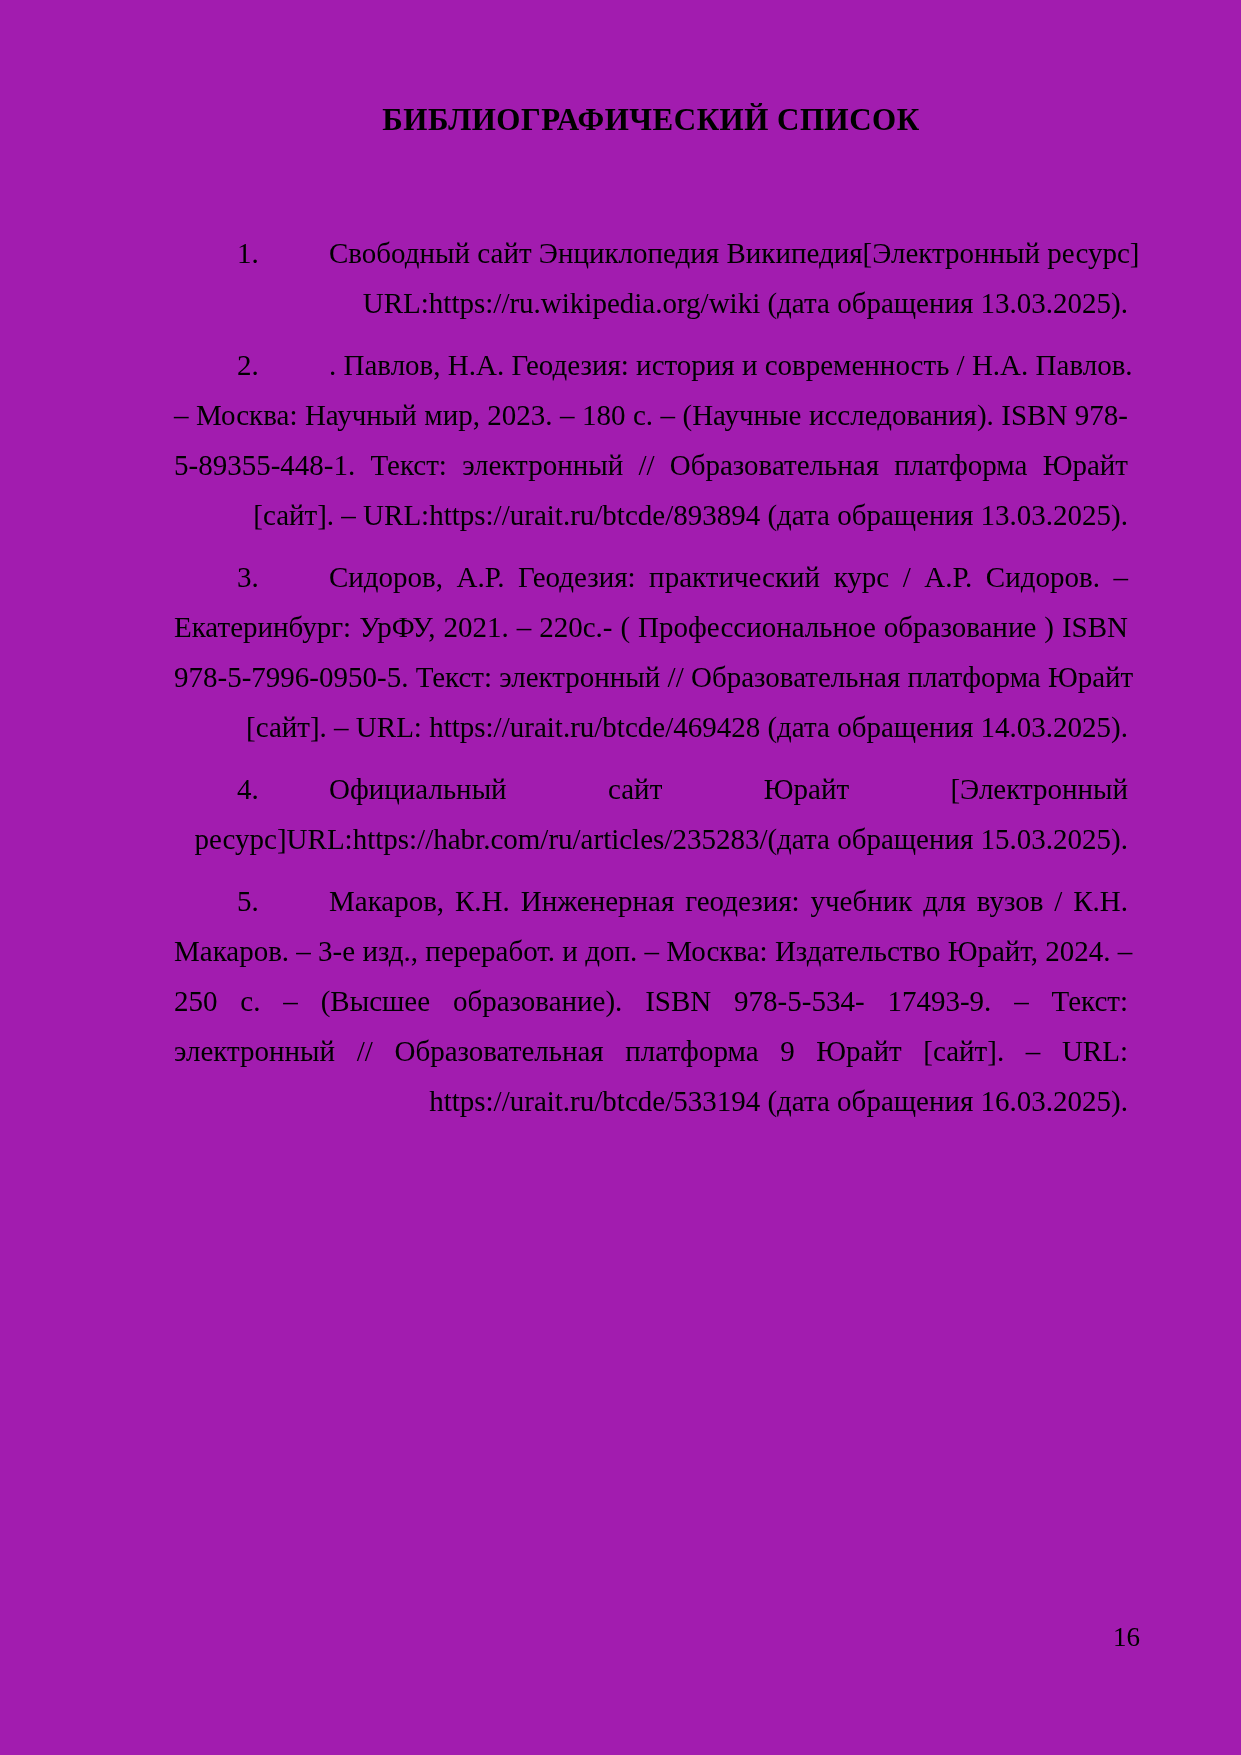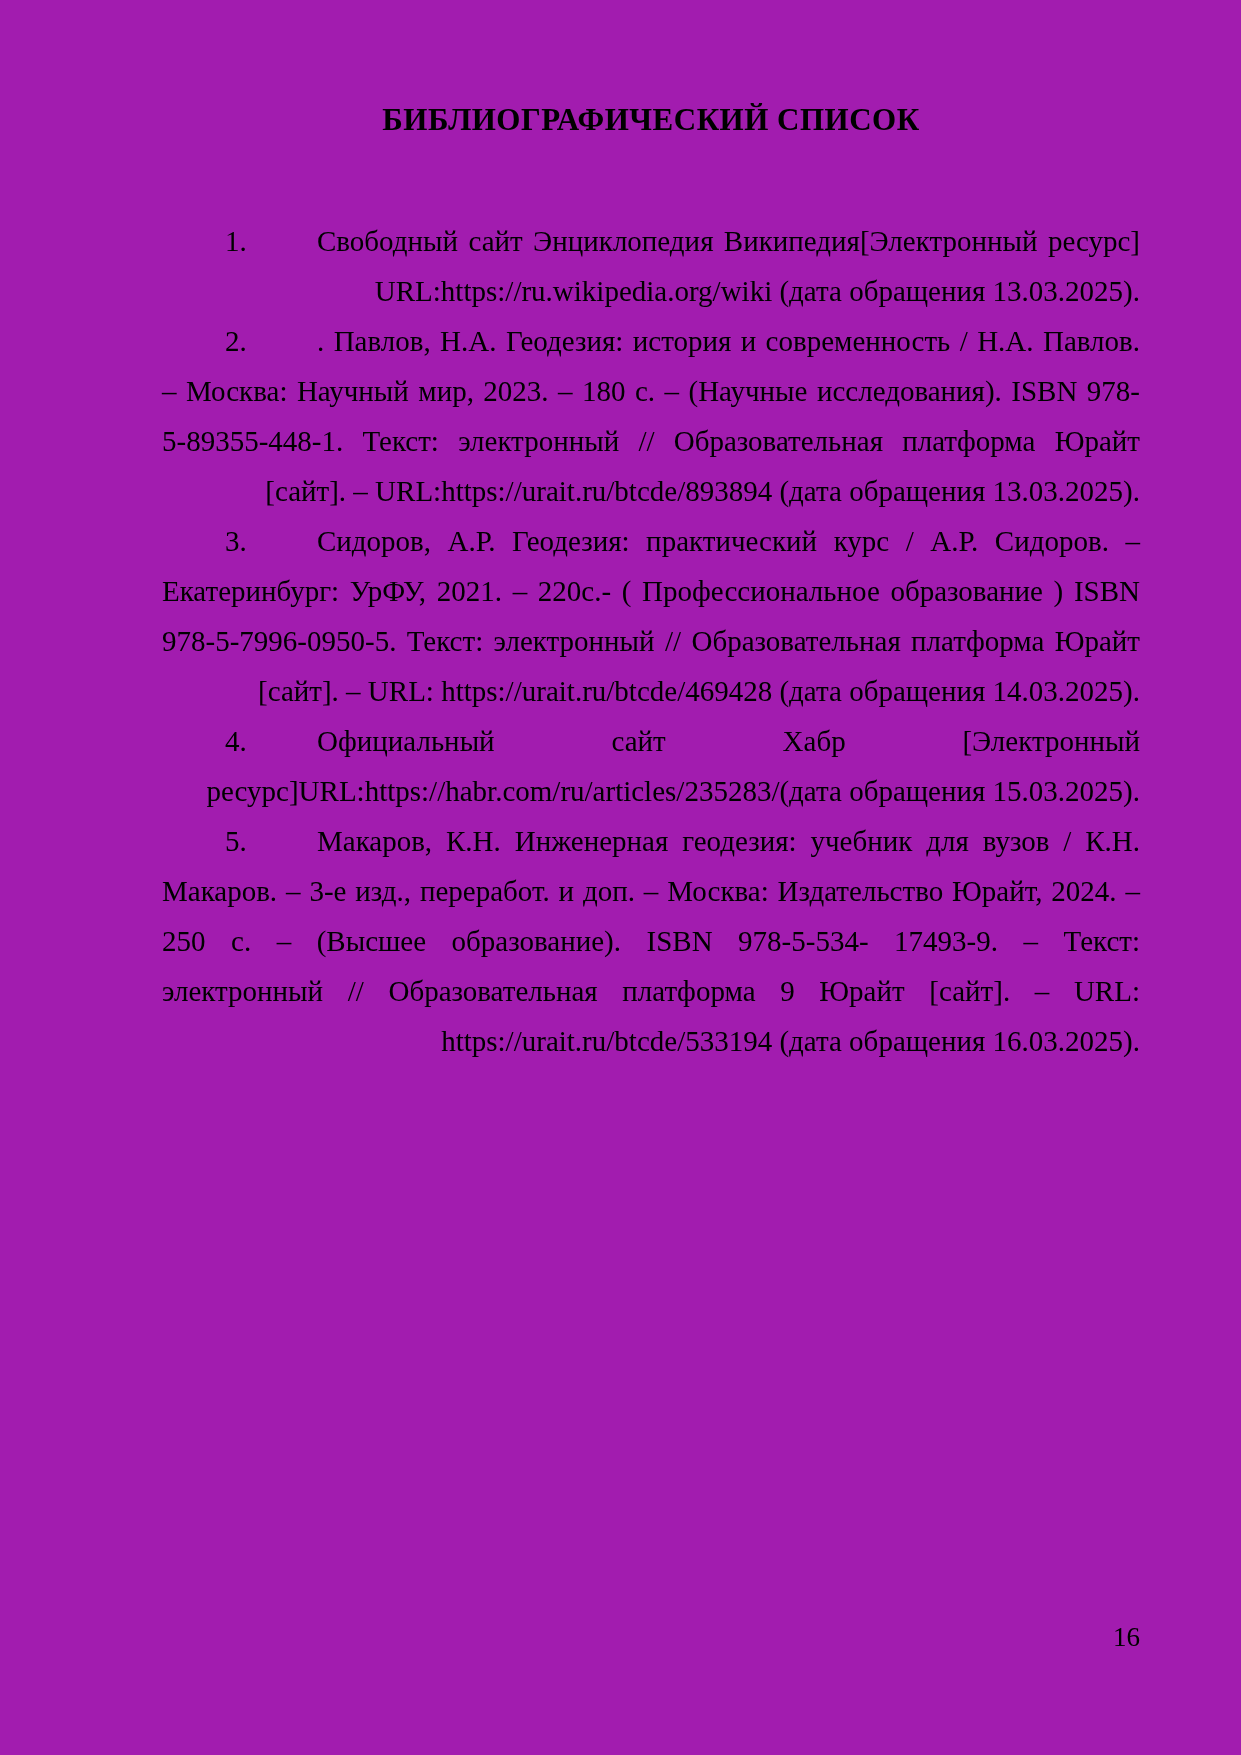--- a/index.html
+++ b/index.html
@@ -29,21 +29,21 @@
     letter-spacing: 0.5px;
   }
   .content {
     position: absolute;
     left: 162px;
     width: 978px;
     top: 216px;
     font-size: 29px;
   }
   .ref {
-    margin: 0;
+    margin: 12px;
     padding: 0;
   }
   .line {
     display: block;
     line-height: 50px;
     white-space: nowrap;
     text-align: right;
   }
   .line.just {
     text-align: justify;
@@ -86,21 +86,21 @@
     </p>
 
     <p class="ref">
       <span class="line first just"><span class="num">3.</span><span>Сидоров, А.Р. Геодезия: практический курс / А.Р. Сидоров. –</span></span>
       <span class="line just">Екатеринбург: УрФУ, 2021. – 220с.- ( Профессиональное образование ) ISBN</span>
       <span class="line just">978-5-7996-0950-5. Текст: электронный // Образовательная платформа Юрайт</span>
       <span class="line">[сайт]. – URL: https://urait.ru/btcde/469428 (дата обращения 14.03.2025).</span>
     </p>
 
     <p class="ref">
-      <span class="line first just"><span class="num">4.</span><span>Официальный сайт Хабр [Электронный</span></span>
+      <span class="line first just"><span class="num">4.</span><span>Официальный сайт Юрайт [Электронный</span></span>
       <span class="line">ресурс]URL:https://habr.com/ru/articles/235283/(дата обращения 15.03.2025).</span>
     </p>
 
     <p class="ref">
       <span class="line first just"><span class="num">5.</span><span>Макаров, К.Н. Инженерная геодезия: учебник для вузов / К.Н.</span></span>
       <span class="line just">Макаров. – 3-е изд., переработ. и доп. – Москва: Издательство Юрайт, 2024. –</span>
       <span class="line just">250 с. – (Высшее образование). ISBN 978-5-534- 17493-9. – Текст:</span>
       <span class="line just">электронный // Образовательная платформа 9 Юрайт [сайт]. – URL:</span>
       <span class="line">https://urait.ru/btcde/533194 (дата обращения 16.03.2025).</span>
     </p>

